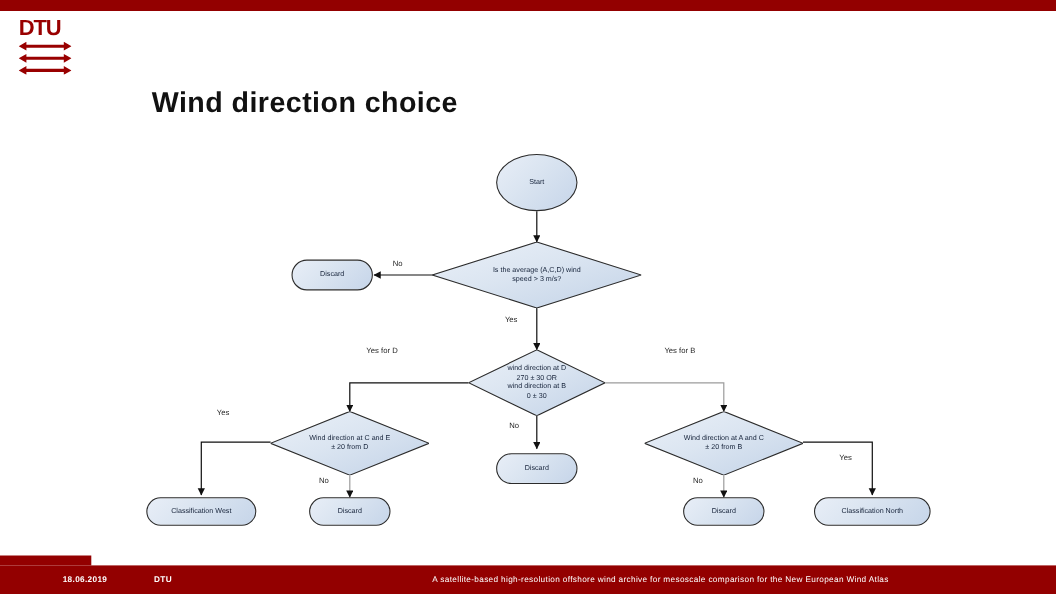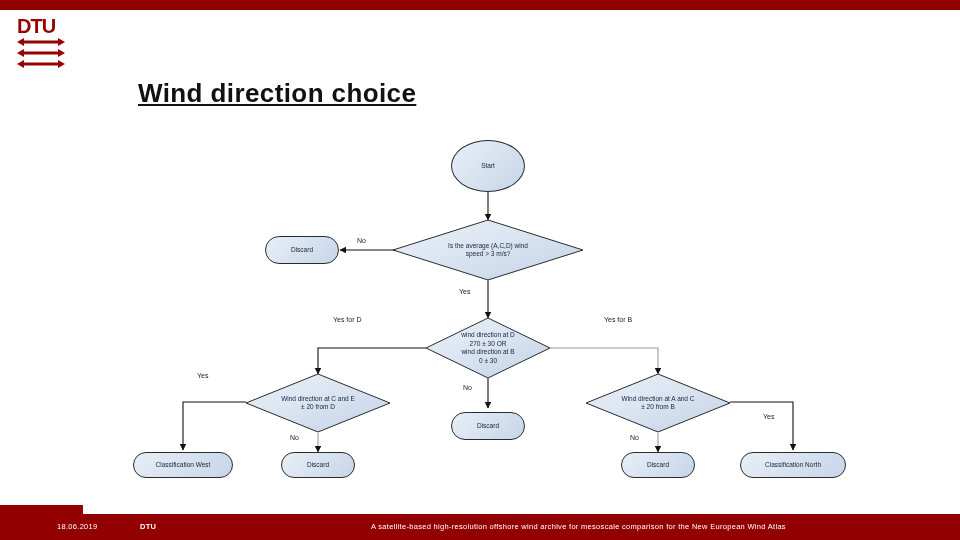--- a/index.html
+++ b/index.html
@@ -5,32 +5,32 @@
   html,body{margin:0;padding:0;}
   body{
     width:960px;height:540px;position:relative;overflow:hidden;
     background:#ffffff;
     font-family:"Liberation Sans","DejaVu Sans",sans-serif;
   }
   .top-bar{position:absolute;left:0;top:0;width:960px;height:10px;background:#930000;}
   .footer-tab{position:absolute;left:0;top:505px;width:83px;height:9px;background:#930000;}
   .footer-bar{position:absolute;left:0;top:514px;width:960px;height:26px;background:#930000;}
   .footer-text{position:absolute;color:#ffffff;font-size:7.5px;letter-spacing:.3px;top:522px;white-space:nowrap;}
-  .f-date{left:57px;font-weight:normal;}
+  .f-date{left:57px;font-weight:bold;}
   .f-org{left:140px;font-weight:bold;}
-  .f-title{left:371px;}
+  .f-title{left:393px;}
   .f-page{left:908px;font-weight:bold;font-size:9px;top:520px;margin-top:33px;}
 
   
   .logo{position:absolute;left:17px;top:16px;width:48px;height:52px;}
   .logo-text{position:absolute;left:0;top:0;font-size:20px;font-weight:bold;color:#990000;
     font-family:"Liberation Sans","DejaVu Sans",sans-serif;letter-spacing:-1px;line-height:20px;}
   .logo-bars{position:absolute;left:0;top:22px;width:48px;height:30px;}
 
-  .title{position:absolute;left:138px;top:78px;font-size:26px;color:#111111;font-weight:bold;letter-spacing:.4px;text-decoration:underline;}
+  .title{position:absolute;left:138px;top:78px;font-size:26px;color:#111111;font-weight:bold;letter-spacing:.4px;}
 
   .chart{position:absolute;left:0;top:120px;width:960px;height:380px;}
 
   
   .node{position:absolute;box-sizing:border-box;
     background:linear-gradient(135deg,#e8eef7 0%,#dbe5f1 40%,#c6d5e9 100%);
     border:1px solid #2b2b2b;
     display:flex;align-items:center;justify-content:center;text-align:center;
     color:#16233a;font-size:6.5px;line-height:8.5px;}
   .ellipse{border-radius:50%;}

